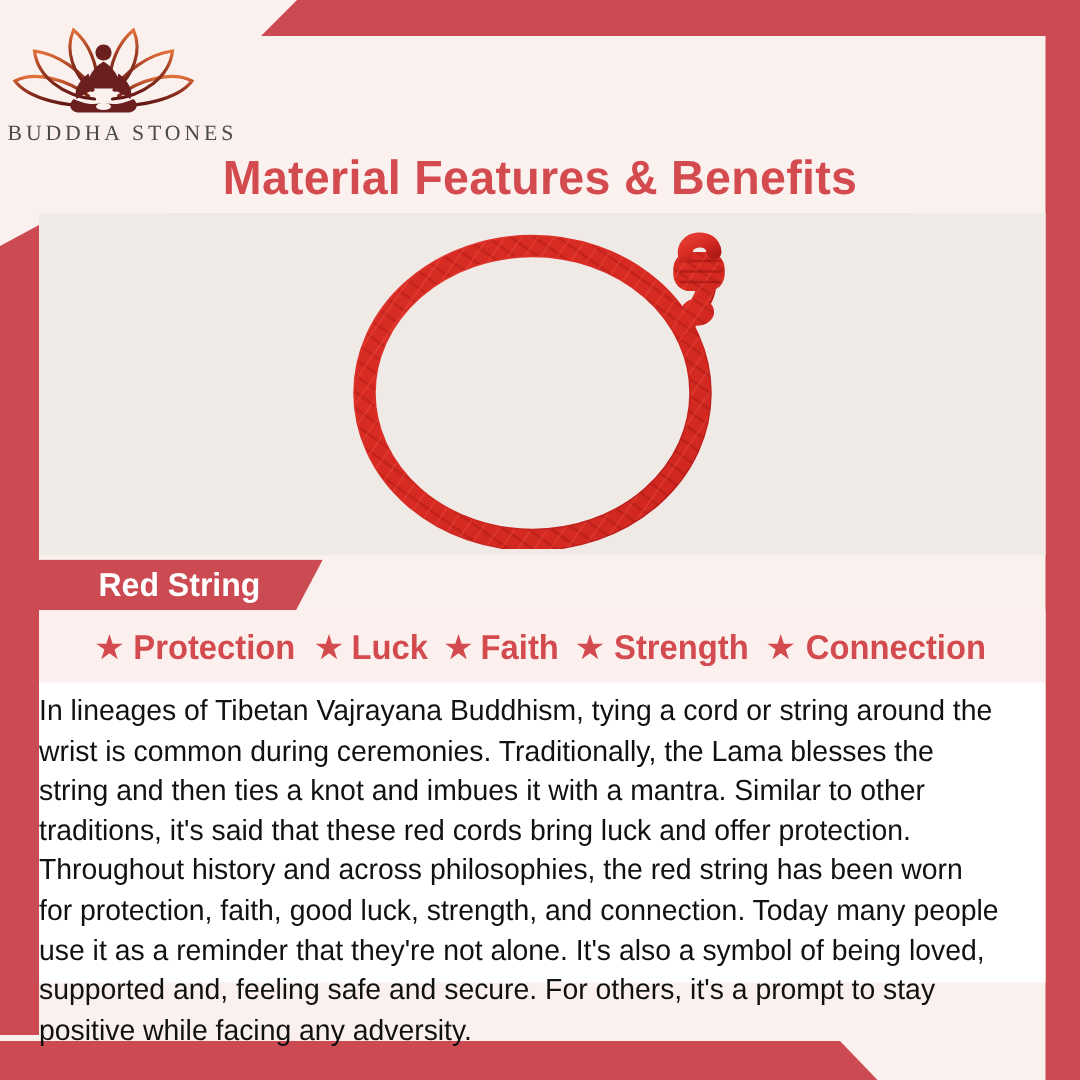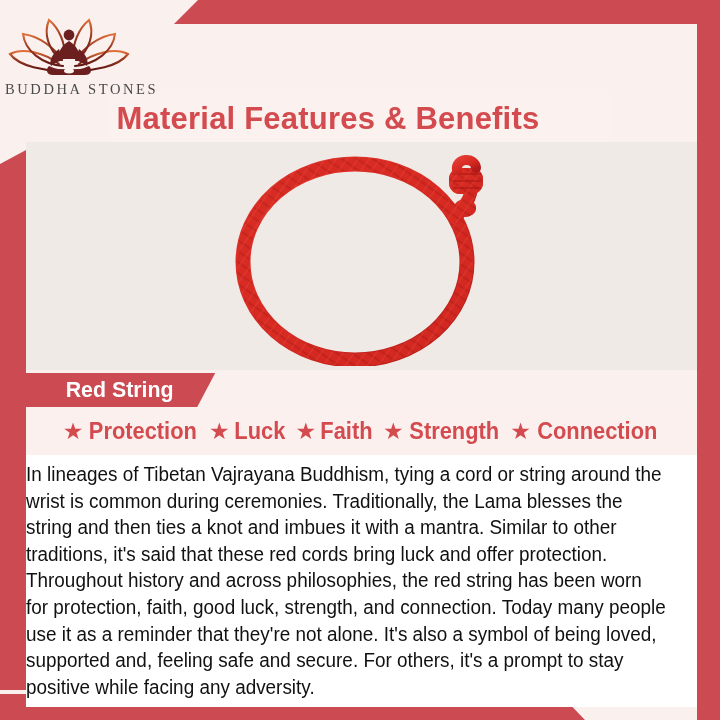--- a/index.html
+++ b/index.html
@@ -70,20 +70,21 @@
   }
 
   
   .title-banner {
     position: absolute;
     top: 95px; left: 110px;
     width: 500px; height: 47px;
     background: #FBF2EF;
     display: flex;
     align-items: center;
+    justify-content: center;
   }
   .title-text {
     font-family: "Liberation Sans Narrow", "Liberation Sans", sans-serif;
     font-weight: bold;
     font-size: 32px;
     color: #D44B4F;
     letter-spacing: 0.2px;
     transform: scaleX(0.97);
     white-space: nowrap;
   }
@@ -158,21 +159,21 @@
     font-family: "Liberation Sans Narrow", "Liberation Sans", sans-serif;
     font-weight: bold;
     font-size: 23px;
     transform: scaleX(0.95);
   }
 
   
   .body-panel {
     position: absolute;
     top: 455px; left: 26px;
-    width: 671px; height: 252px;
+    width: 671px; height: 200px;
     background: #FFFFFF;
     box-sizing: border-box;
     padding: 6px 14px 0 0;
   }
   .body-text {
     font-family: "Liberation Sans Narrow", "Liberation Sans", sans-serif;
     font-size: 19.4px;
     line-height: 26.6px;
     color: #111111;
     font-weight: 500;

